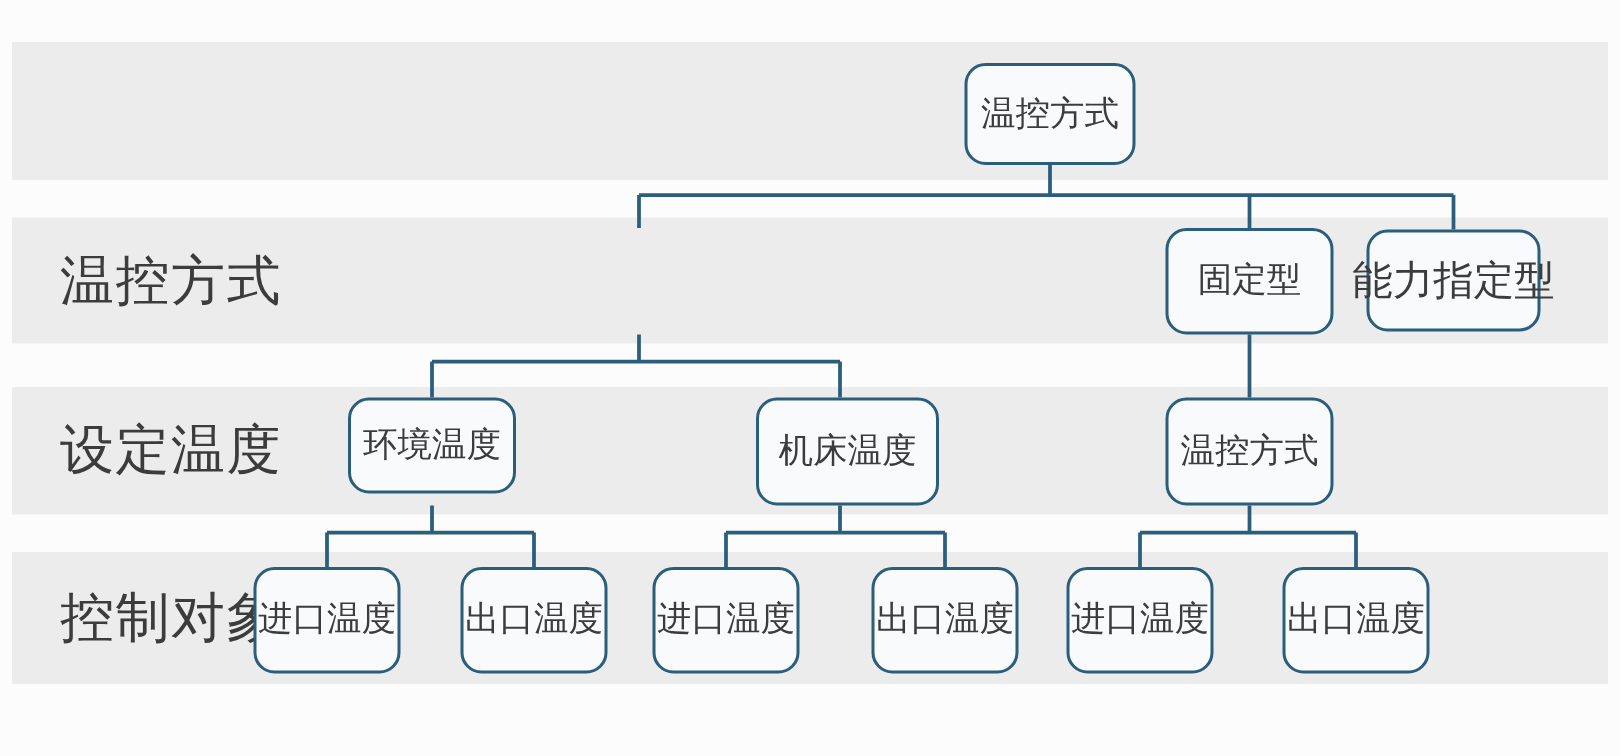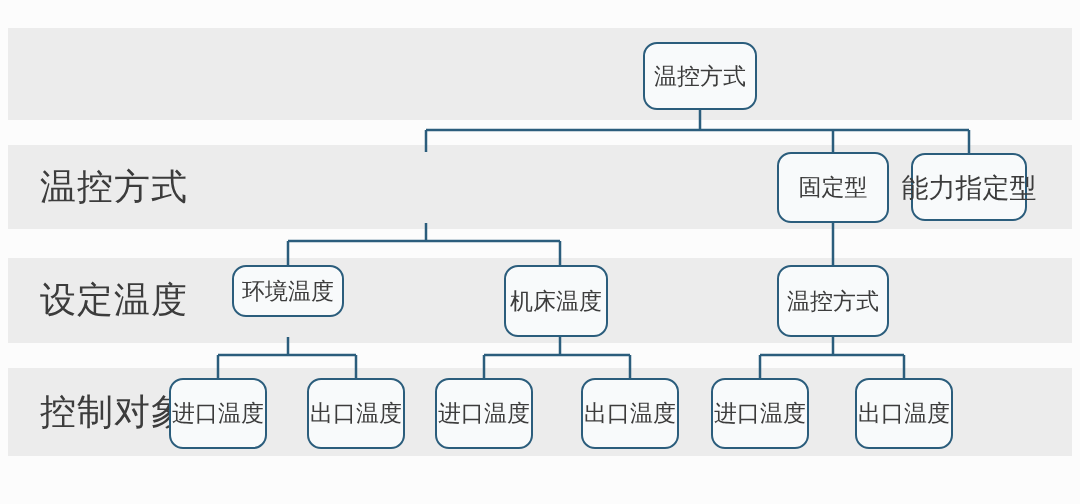--- a/index.html
+++ b/index.html
@@ -65,24 +65,24 @@
     <span class="nl">温控方式</span>
   </div>
 
   <div class="node" style="left:777px;top:152px;width:112px;height:71px">
     <span class="nl">固定型</span>
   </div>
   <div class="node small" style="left:911px;top:153px;width:116px;height:68px">
     <span class="nl">能力指定型</span>
   </div>
 
-  <div class="node" style="left:232px;top:265px;width:112px;height:52px">
+  <div class="node" style="left:232px;top:265px;width:112px;height:64px">
     <span class="nl">环境温度</span>
   </div>
-  <div class="node" style="left:504px;top:265px;width:104px;height:72px">
+  <div class="node" style="left:504px;top:265px;width:122px;height:72px">
     <span class="nl">机床温度</span>
   </div>
   <div class="node" style="left:777px;top:265px;width:112px;height:72px">
     <span class="nl">温控方式</span>
   </div>
 
   <div class="node" style="left:169px;top:378px;width:98px;height:71px">
     <span class="nl">进口温度</span>
   </div>
   <div class="node" style="left:307px;top:378px;width:98px;height:71px">

